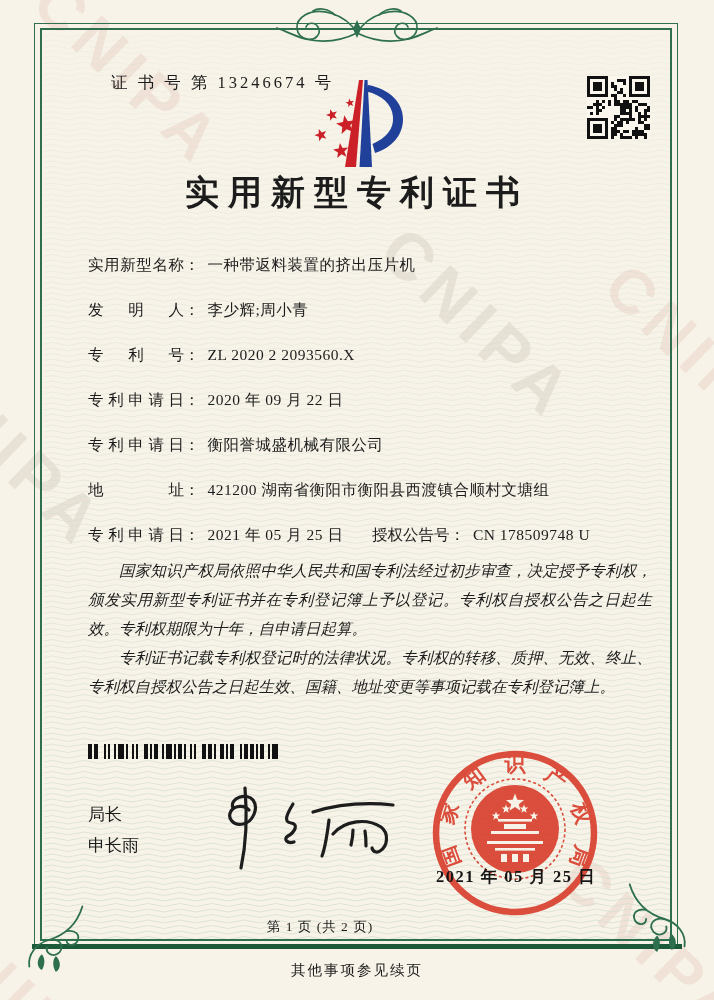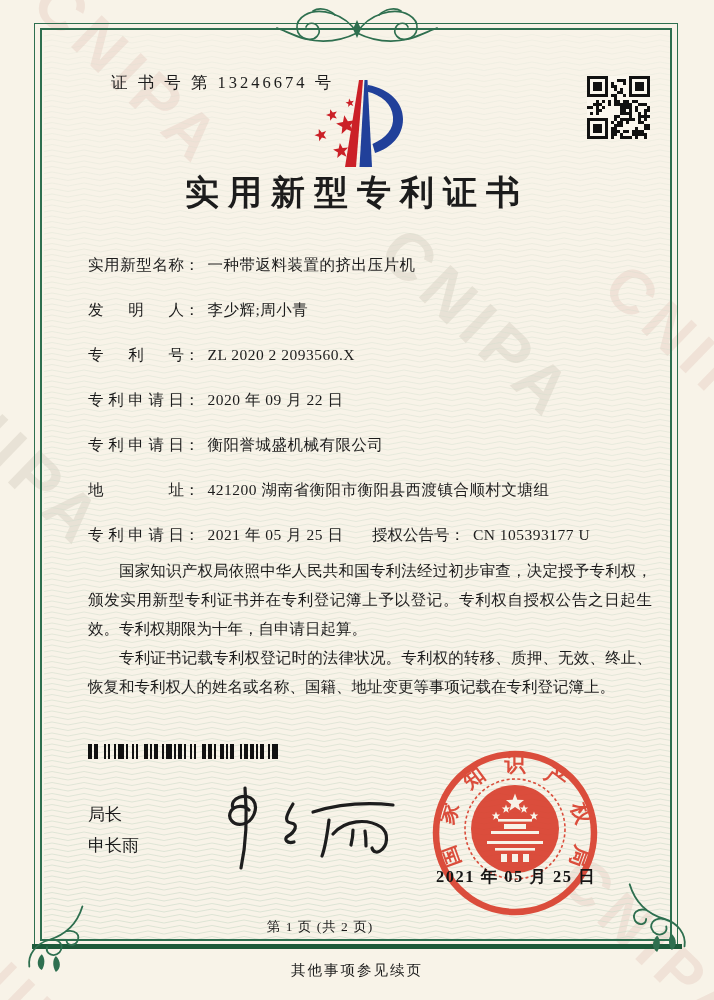--- a/index.html
+++ b/index.html
@@ -43,20 +43,21 @@
     display:inline-block; width:96px; text-align:justify; text-align-last:justify;
     vertical-align:top;
   }
   .field-colon{display:inline-block; margin-right:8px;}
   .field-value{letter-spacing:0.5px;}
   .field-pair{display:inline-block;}
   .pair-first{width:280px;}
   .body-text{
     left:88px; top:556px; width:564px; font-size:15.5px; line-height:29px;
     text-align:justify;
+    font-style:italic;
   }
   .body-text p{margin:0; text-indent:2em;}
   .officer-title{left:88px; top:803px; font-size:17px; font-family:"Liberation Sans","DejaVu Sans",sans-serif;}
   .officer-name{left:88px; top:834px; font-size:17px; font-family:"Liberation Sans","DejaVu Sans",sans-serif;}
   .seal-date{
     left:436px; top:866px; font-size:16.5px; letter-spacing:1.5px; font-weight:bold;
     color:#151515; z-index:6;
   }
   .page-indicator{left:0; top:918px; width:640px; text-align:center; font-size:13.5px; letter-spacing:1px;}
   .continuation-note{left:0; top:961px; width:714px; text-align:center; font-size:14.5px; letter-spacing:2px;}
@@ -452,28 +453,28 @@
       <span class="field-label">专利申请日</span><span class="field-colon">：</span><span class="field-value">衡阳誉城盛机械有限公司</span>
     </div>
     <div class="field-row">
       <span class="field-label">地址</span><span class="field-colon">：</span><span class="field-value">421200 湖南省衡阳市衡阳县西渡镇合顺村文塘组</span>
     </div>
     <div class="field-row">
       <span class="field-pair pair-first">
         <span class="field-label">专利申请日</span><span class="field-colon">：</span><span class="field-value">2021 年 05 月 25 日</span>
       </span>
       <span class="field-pair">
-        <span class="field-label" style="width:auto;">授权公告号</span><span class="field-colon">：</span><span class="field-value">CN 105393177 U</span>
+        <span class="field-label" style="width:auto;">授权公告号</span><span class="field-colon">：</span><span class="field-value">CN 178509748 U</span>
       </span>
     </div>
   </div>
 
   <div class="abs body-text">
     <p>国家知识产权局依照中华人民共和国专利法经过初步审查，决定授予专利权，颁发实用新型专利证书并在专利登记簿上予以登记。专利权自授权公告之日起生效。专利权期限为十年，自申请日起算。</p>
-    <p>专利证书记载专利权登记时的法律状况。专利权的转移、质押、无效、终止、恢复和专利权人的姓名或名称、国籍、地址变更等事项记载在专利登记簿上。</p>
+    <p>专利证书记载专利权登记时的法律状况。专利权的转移、质押、无效、终止、专利权自授权公告之日起生效、国籍、地址变更等事项记载在专利登记簿上。</p>
   </div>
 
   <svg id="barcode" class="abs" style="left:88px; top:744px;" width="192" height="15" preserveAspectRatio="none" viewBox="0 0 96 15">
       <rect x="0" y="0" width="2" height="15" fill="#111"></rect>
       <rect x="3" y="0" width="2" height="15" fill="#111"></rect>
       <rect x="8" y="0" width="1" height="15" fill="#111"></rect>
       <rect x="10" y="0" width="1" height="15" fill="#111"></rect>
       <rect x="13" y="0" width="1" height="15" fill="#111"></rect>
       <rect x="15" y="0" width="3" height="15" fill="#111"></rect>
       <rect x="19" y="0" width="1" height="15" fill="#111"></rect>

